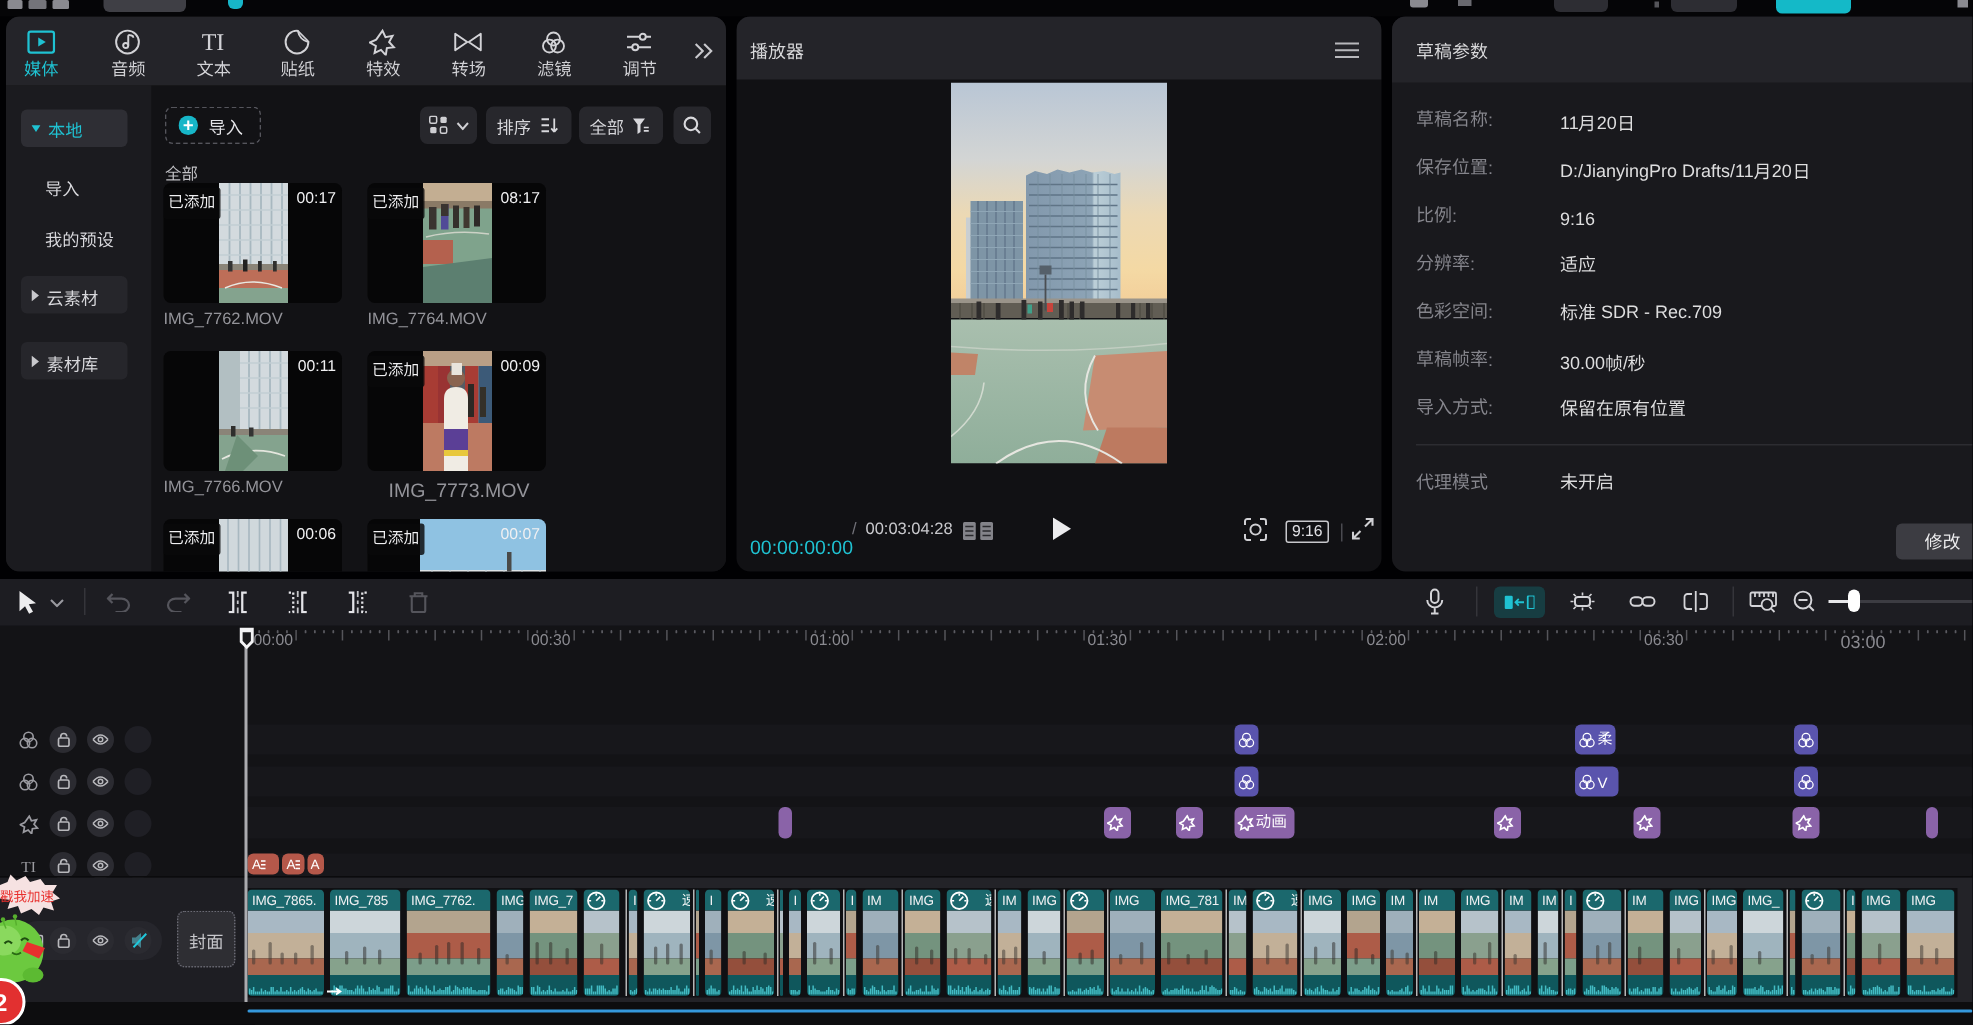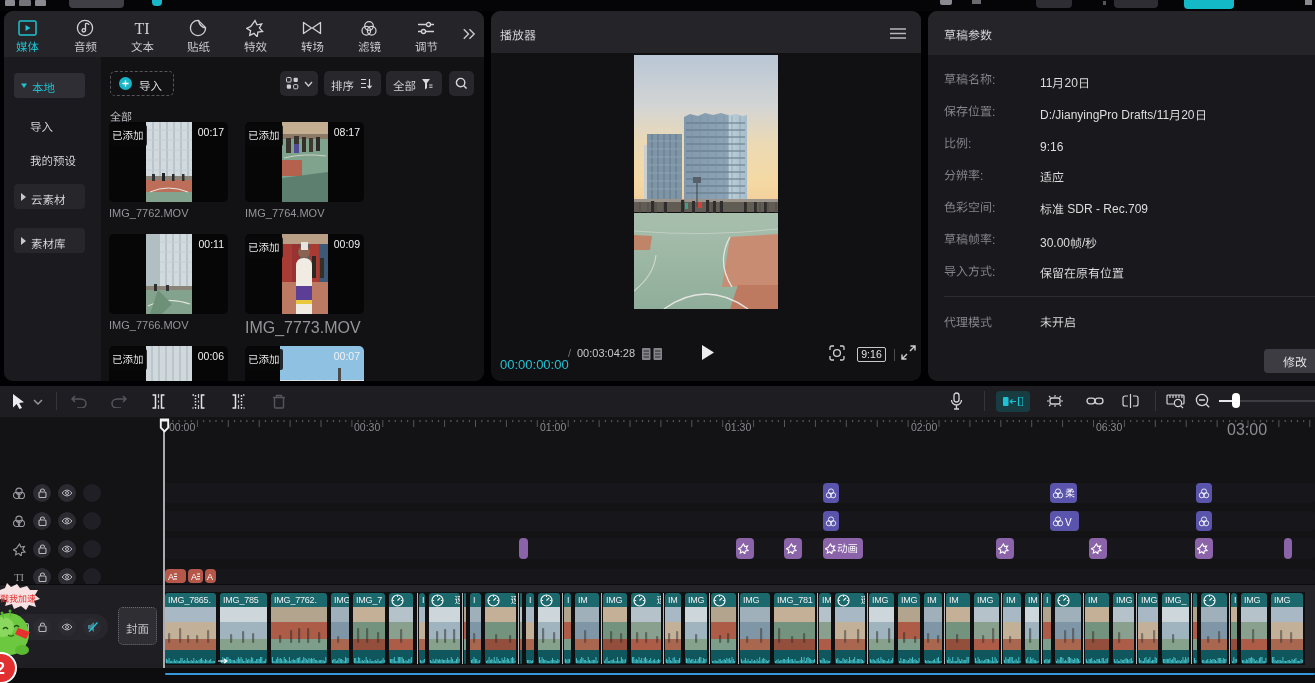--- a/index.html
+++ b/index.html
@@ -414,21 +414,21 @@
       </div>
       <div class="ab" style="left:0;top:3px;background:rgba(8,8,10,.82);border-radius:2px;padding:1px 3px 2px"><svg class="zh" style="width:31.50px;height:10.50px;" viewBox="0 -880 3000 1000" fill="#f0f0f2">
           <g transform="scale(1,-1)">
             <use href="#u5df2" x="0"></use>
             <use href="#u6dfb" x="1000"></use>
             <use href="#u52a0" x="2000"></use>
           </g>
         </svg></div>
       <div class="ab" style="right:4px;top:4px;font-size:10.5px;color:#f0f0f2">00:09</div>
     </div>
-    <div class="ab" style="left:241px;top:308px;font-size:16px;color:#94949a">IMG_7773.MOV</div>
+    <div class="ab" style="left:255px;top:308px;font-size:13px;color:#94949a">IMG_7773.MOV</div>
     <div class="ab" style="left:105px;top:335px;width:119px;height:80px;background:#060607;border-radius:5px;overflow:hidden">
       <div class="ab" style="left:37px;top:0">
         <svg width="46" height="80" viewBox="0 0 46 80" preserveAspectRatio="none">
           <rect width="46" height="80" fill="#d0d8dc"></rect>
           <g stroke="#a8b8c0" stroke-width="1.1">
             <path d="M6 0v44M13 0v44M20 0v44M27 0v44M34 0v44M41 0v44"></path>
           </g>
           <rect x="0" y="44" width="46" height="4" fill="#8a8478"></rect>
           <rect x="0" y="48" width="46" height="14" fill="#84a38e"></rect>
           <rect x="0" y="62" width="46" height="18" fill="#bd6e58"></rect>
@@ -1127,21 +1127,21 @@
       <rect x="1133.9" y="2" width="1.2" height="2.2" fill="#5a5a60" rx=".6"></rect>
       <rect x="1140.1" y="2" width="1.2" height="2.2" fill="#5a5a60" rx=".6"></rect>
       <rect x="1146.3" y="2" width="1" height="7" fill="#55555a"></rect>
     </svg>
     <div class="ab" style="left:169px;top:35px;font-size:10.5px;color:#8a8a90">00:00</div>
     <div class="ab" style="left:354px;top:35px;font-size:10.5px;color:#8a8a90">00:30</div>
     <div class="ab" style="left:540px;top:35px;font-size:10.5px;color:#8a8a90">01:00</div>
     <div class="ab" style="left:725px;top:35px;font-size:10.5px;color:#8a8a90">01:30</div>
     <div class="ab" style="left:911px;top:35px;font-size:10.5px;color:#8a8a90">02:00</div>
     <div class="ab" style="left:1096px;top:35px;font-size:10.5px;color:#8a8a90">06:30</div>
-    <div class="ab" style="left:1227px;top:35px;font-size:16px;color:#8a8a90">03:00</div>
+    <div class="ab" style="left:1227px;top:35px;font-size:12px;color:#8a8a90">03:00</div>
     <div class="ab" style="left:823px;top:97px;width:16px;height:20px;background:#5a54ad;border-radius:4px;overflow:hidden;display:flex;align-items:center">
       <div style="margin-left:2px;flex:none">
         <svg width="12" height="11" viewBox="0 0 18 17" fill="none" stroke="#fff" stroke-width="1.3">
           <circle cx="9" cy="5.4" r="4"></circle>
           <circle cx="5.7" cy="11.2" r="4"></circle>
           <circle cx="12.3" cy="11.2" r="4"></circle>
         </svg>
       </div>
     </div>
     <div class="ab" style="left:1050px;top:97px;width:27px;height:20px;background:#5a54ad;border-radius:4px;overflow:hidden;display:flex;align-items:center">

